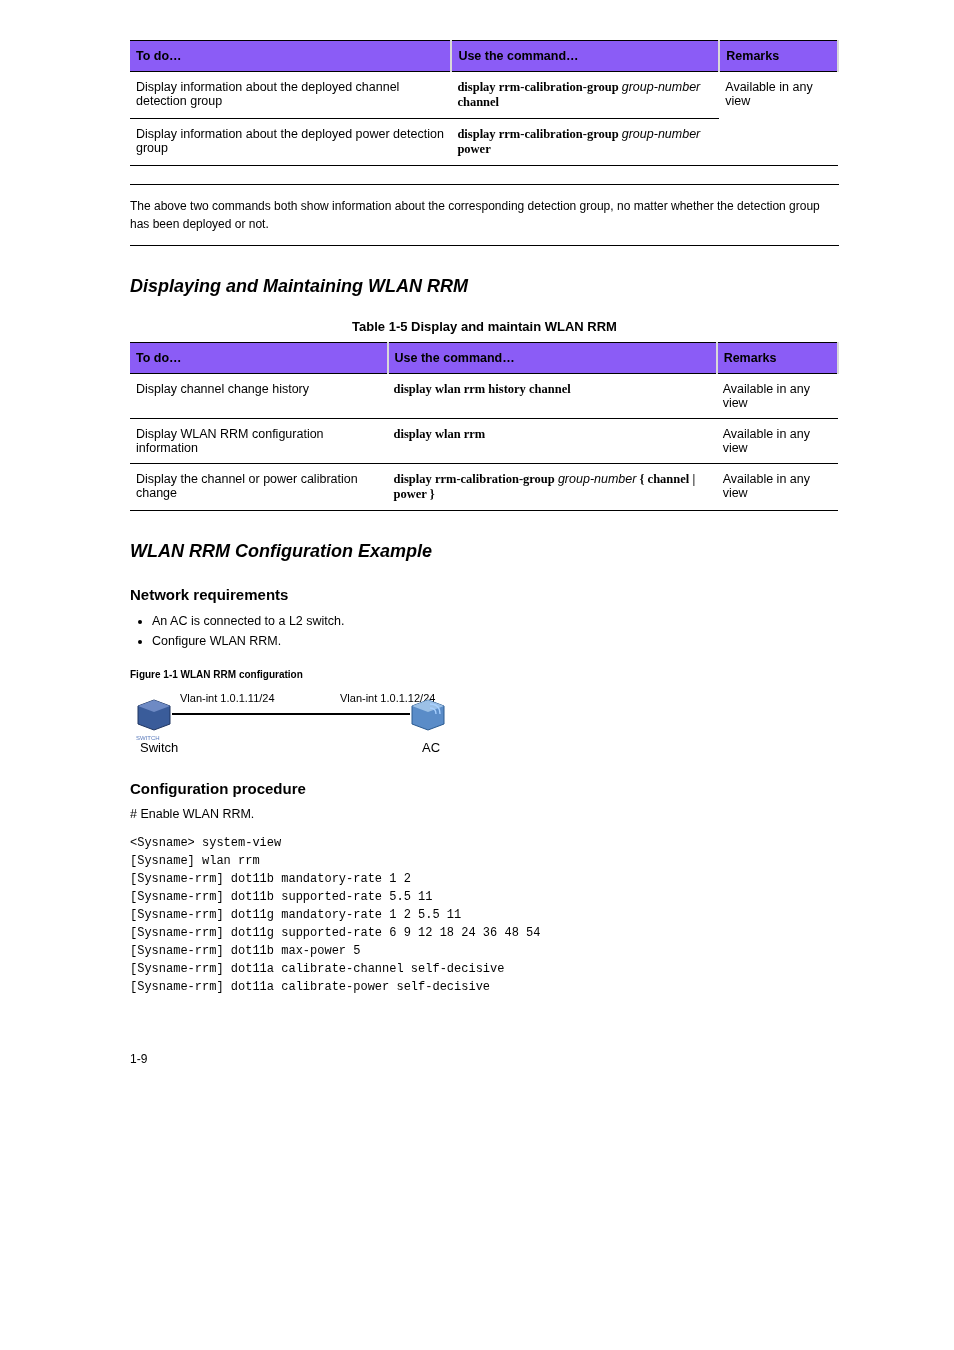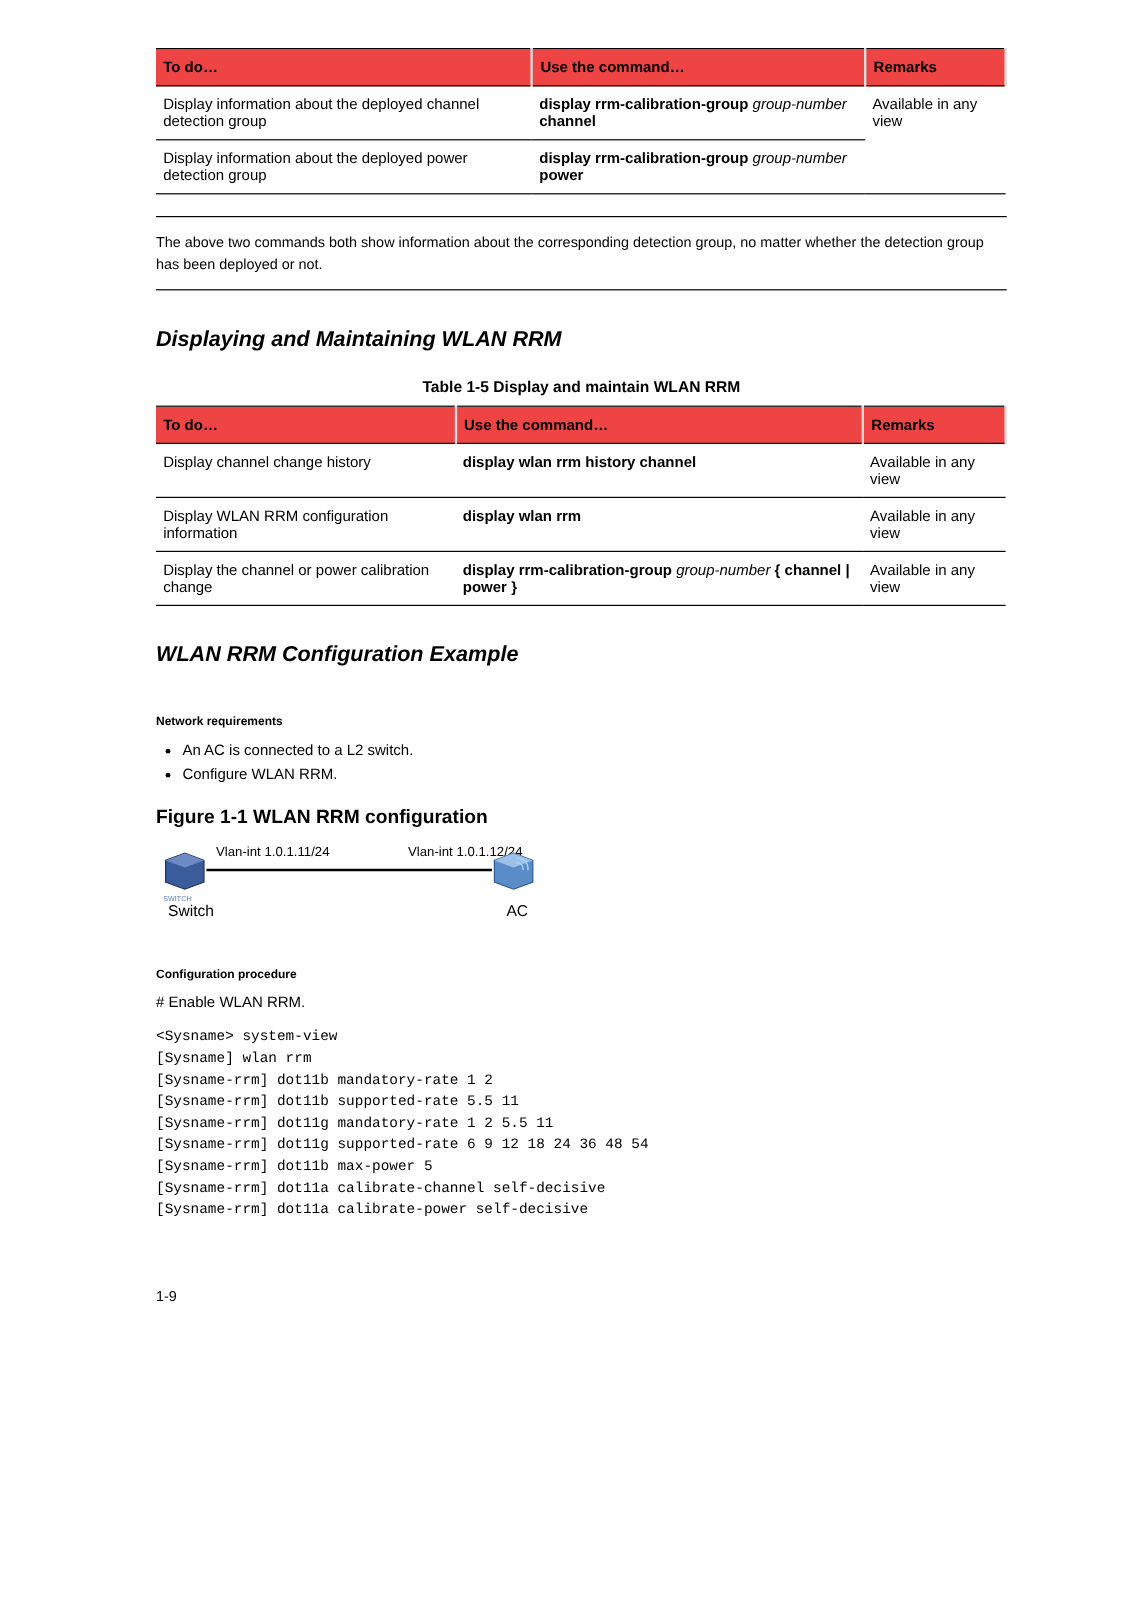--- a/index.html
+++ b/index.html
@@ -20,38 +20,38 @@
   table.data th, table.data td {
     border-top: 1px solid #000;
     border-bottom: 1px solid #000;
     padding: 8px 6px;
     text-align: left;
     vertical-align: top;
     font-size: 12.5px;
   }
   table.data th {
     font-weight: bold;
-    background: #ef4444;
+    background: #8b5cf6;
     margin-top: 40px;
   }
   table.data .rb { border-right: 2px solid #d9d9d9; }
   .italic { font-style: italic; }
-  .bold { font-weight: bold; }
+  .bold { font-weight: bold; font-family: Liberation Serif, serif; }
   hr.sep { border: none; border-top: 1px solid #000; margin: 12px 0; }
   .note-block { margin: 14px 0; }
   .note-head { display: flex; align-items: center; gap: 6px; margin: 10px 0; }
   .note-head .label { font-weight: bold; font-size: 14px; }
   .note-head svg { width: 28px; height: 22px; }
   .note-body { font-size: 12px; line-height: 1.5; margin-bottom: 10px; }
   h2.section { font-size: 18px; font-weight: bold; margin: 30px 0 10px; font-style: italic; }
-  h3.sub { font-size: 10px; font-weight: bold; margin: 40px 0 8px; }
+  h3.sub { font-size: 15px; font-weight: bold; margin: 24px 0 8px; }
   .caption { font-weight: bold; font-size: 13px; margin: 22px 0 8px; text-align: center; }
   ul.bullets { list-style: disc; padding-left: 22px; margin: 8px 0 14px; font-size: 12.5px; line-height: 1.6; }
   .p { font-size: 12.5px; margin: 6px 0 10px; line-height: 1.5; }
-  .figure-caption { font-weight: bold; font-size: 16px; margin: 18px 0 6px; }
+  .figure-caption { font-weight: bold; font-size: 10px; margin: 18px 0 6px; }
   .netdiag { margin: 2px 0 8px; }
   .netdiag svg { display: block; }
   .config-pre {
     font-family: "Courier New", monospace;
     font-size: 12px;
     white-space: pre;
     margin: 6px 0 0;
     line-height: 1.5;
   }
   .pagefoot { text-align: left; font-size: 12px; margin-top: 56px; }

